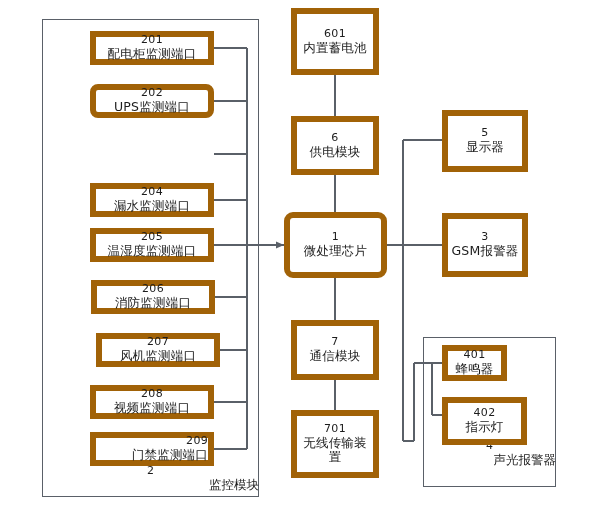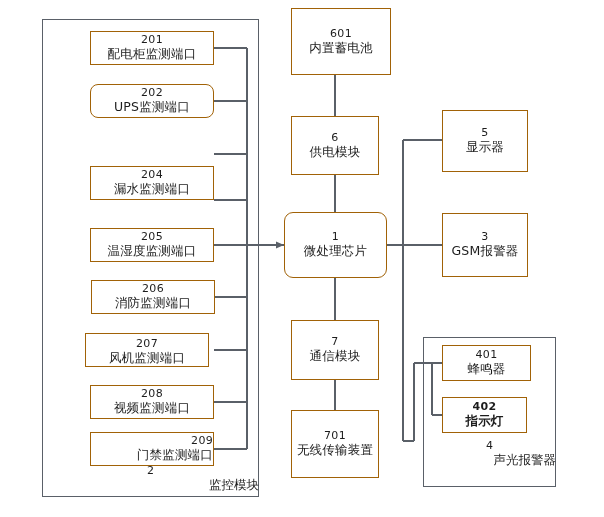--- a/index.html
+++ b/index.html
@@ -23,21 +23,21 @@
     position: absolute;
     left: 0;
     top: 0;
     width: 604px;
     height: 517px;
     pointer-events: none;
   }
   .node {
     position: absolute;
     box-sizing: border-box;
-    border: 1px solid #a16207;
+    border: 6px solid #a16207;
     background: #ffffff;
     display: flex;
     flex-direction: column;
     align-items: center;
     justify-content: center;
     text-align: center;
     line-height: 1.18;
     color: #1c1c1c;
     z-index: 3;
   }
@@ -129,51 +129,51 @@
     <span class="num">201</span>
     <span class="lbl">配电柜监测端口</span>
   </div>
 
   <div class="node port" style="left:90px; top:84px;border-radius:8px;">
     <span class="num">202</span>
     <span class="lbl">UPS监测端口</span>
   </div>
 
 
-  <div class="node port" style="left:90px; top:166px;">
+  <div class="node port" style="left:90px; top:183px;">
     <span class="num">204</span>
     <span class="lbl">漏水监测端口</span>
   </div>
 
   <div class="node port" style="left:90px; top:228px;">
     <span class="num">205</span>
     <span class="lbl">温湿度监测端口</span>
   </div>
 
   <div class="node port" style="left:91px; top:280px;">
     <span class="num">206</span>
     <span class="lbl">消防监测端口</span>
   </div>
 
-  <div class="node port" style="left:85px; top:333px;justify-content:flex-end;">
+  <div class="node port" style="left:96px; top:333px;">
     <span class="num">207</span>
     <span class="lbl">风机监测端口</span>
   </div>
 
   <div class="node port" style="left:90px; top:385px;text-align:center;">
     <span class="num">208</span>
     <span class="lbl">视频监测端口</span>
   </div>
 
   <div class="node port" style="left:90px; top:432px;align-items:flex-end;">
     <span class="num">209</span>
     <span class="lbl">门禁监测端口</span>
   </div>
 
-  <div class="node" style="left:291px; top:8px; width:100px; height:67px;">
+  <div class="node" style="left:291px; top:8px; width:88px; height:67px;">
     <span class="num">601</span>
     <span class="lbl">内置蓄电池</span>
   </div>
 
   <div class="node" style="left:291px; top:116px; width:88px; height:59px;">
     <span class="num">6</span>
     <span class="lbl">供电模块</span>
   </div>
 
   <div class="node rounded" style="left:284px; top:212px; width:103px; height:66px;">
@@ -200,23 +200,23 @@
     <span class="num">3</span>
     <span class="lbl">GSM报警器</span>
   </div>
 
   <div class="group" style="left:423px; top:337px; width:133px; height:150px;"></div>
   <div class="group-caption" style="left:423px; top:440px; width:133px;">
     <span class="num">4</span>
     <span class="lbl">声光报警器</span>
   </div>
 
-  <div class="node" style="left:442px; top:345px; width:89px; height:36px;">
+  <div class="node" style="left:442px; top:345px; width:65px; height:36px;">
     <span class="num">401</span>
     <span class="lbl">蜂鸣器</span>
   </div>
 
-  <div class="node" style="left:442px; top:397px; width:85px; height:36px;font-weight:bold;">
+  <div class="node" style="left:442px; top:397px; width:85px; height:48px;">
     <span class="num">402</span>
     <span class="lbl">指示灯</span>
   </div>
 
 </div>
 
 </body></html>

